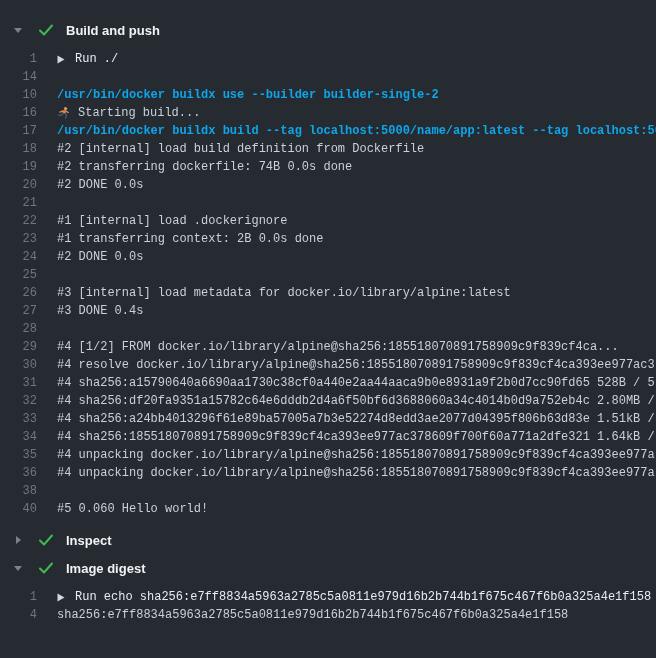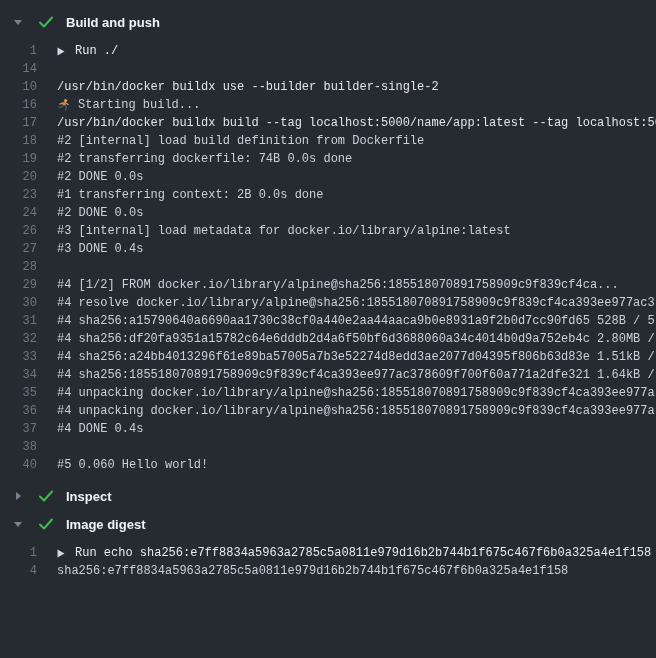--- a/index.html
+++ b/index.html
@@ -1,21 +1,21 @@
 <!DOCTYPE html>
 <html><head>
 <meta charset="utf-8">
 <style>
   html,body{margin:0;padding:0;background:#262b32;}
   #app{
     width:656px;height:658px;
     background:#262b32;
     overflow:hidden;
     box-sizing:border-box;
-    padding-top:12px;
+    padding-top:20px;
     font-family:"Liberation Mono","DejaVu Sans Mono",monospace;
   }
   .section + .section{margin-top:8px;}
   .sec-header{
     height:20px;
     display:flex;align-items:center;
     padding-left:13px;
     cursor:pointer;
   }
   .sec-caret{width:10px;height:10px;margin-right:16px;display:flex;align-items:center;flex-shrink:0;}
@@ -28,21 +28,21 @@
   .lines{margin:10px 0 12px 0;}
   .row{display:flex;height:18px;line-height:18px;font-size:12px;}
   .num{
     width:37px;flex-shrink:0;text-align:right;
     color:#6e7681;cursor:pointer;user-select:none;
   }
   .txt{
     margin-left:20px;white-space:pre;color:#c9d1d9;
     display:flex;align-items:center;
   }
-  .txt.command{color:#e5e5e5;font-weight:400;}
+  .txt.command{color:#0ea5e9;font-weight:700;}
   .txt.run{color:#e6edf3;justify-content:center;}
   .icon{display:inline-flex;align-items:center;margin-right:8px;flex-shrink:0;}
   .icon.play{margin-right:10px;}
 </style>
 </head>
 <body>
 
 <div id="app">
   <div id="sections">
       <div class="section">
@@ -94,28 +94,40 @@
           </div>
           <div class="row">
             <span class="num">19</span>
             <span class="txt"><span>#2 transferring dockerfile: 74B 0.0s done</span></span>
           </div>
           <div class="row">
             <span class="num">20</span>
             <span class="txt"><span>#2 DONE 0.0s</span></span>
           </div>
           <div class="row">
+            <span class="num">21</span>
+            <span class="txt"><span></span></span>
+          </div>
+          <div class="row">
+            <span class="num">22</span>
+            <span class="txt"><span>#1 [internal] load .dockerignore</span></span>
+          </div>
+          <div class="row">
             <span class="num">23</span>
             <span class="txt"><span>#1 transferring context: 2B 0.0s done</span></span>
           </div>
           <div class="row">
             <span class="num">24</span>
             <span class="txt"><span>#2 DONE 0.0s</span></span>
           </div>
           <div class="row">
+            <span class="num">25</span>
+            <span class="txt"><span></span></span>
+          </div>
+          <div class="row">
             <span class="num">26</span>
             <span class="txt"><span>#3 [internal] load metadata for docker.io/library/alpine:latest</span></span>
           </div>
           <div class="row">
             <span class="num">27</span>
             <span class="txt"><span>#3 DONE 0.4s</span></span>
           </div>
           <div class="row">
             <span class="num">28</span>
             <span class="txt"><span></span></span>
@@ -144,24 +156,20 @@
             <span class="num">34</span>
             <span class="txt"><span>#4 sha256:185518070891758909c9f839cf4ca393ee977ac378609f700f60a771a2dfe321 1.64kB /</span></span>
           </div>
           <div class="row">
             <span class="num">35</span>
             <span class="txt"><span>#4 unpacking docker.io/library/alpine@sha256:185518070891758909c9f839cf4ca393ee977a</span></span>
           </div>
           <div class="row">
             <span class="num">36</span>
             <span class="txt"><span>#4 unpacking docker.io/library/alpine@sha256:185518070891758909c9f839cf4ca393ee977a</span></span>
-          </div>
-          <div class="row">
-            <span class="num">37</span>
-            <span class="txt"><span>#4 DONE 0.4s</span></span>
           </div>
           <div class="row">
             <span class="num">38</span>
             <span class="txt"><span></span></span>
           </div>
           <div class="row">
             <span class="num">40</span>
             <span class="txt"><span>#5 0.060 Hello world!</span></span>
           </div>
         </div>

